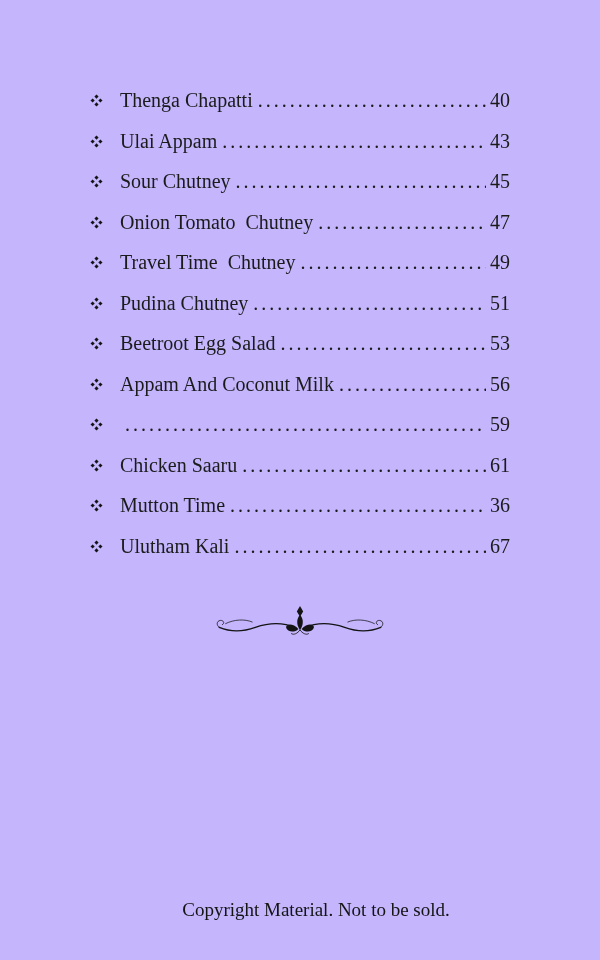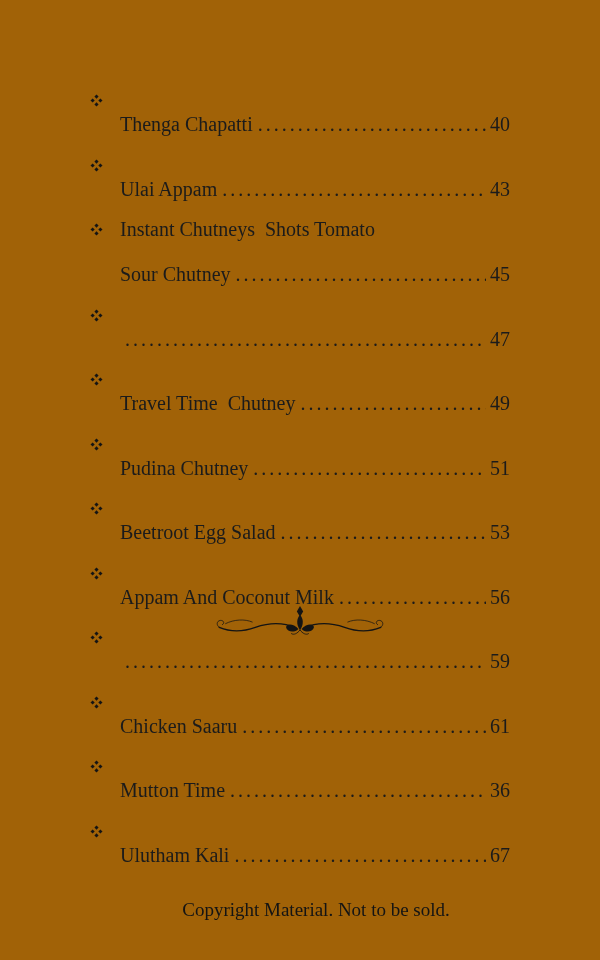--- a/index.html
+++ b/index.html
@@ -8,21 +8,21 @@
     height: 960px;
     background: #ffffff;
     font-family: "Liberation Serif", serif;
     color: #1b1b1b;
     position: relative;
     overflow: hidden;
   }
   .page {
     position: absolute;
     inset: 0;
-    background: #a16207;
+    background: #c4b5fd;
   }
   .toc {
     position: absolute;
     left: 90px;
     top: 90px;
     width: 420px;
   }
   .toc-row {
     display: flex;
     align-items: flex-start;
@@ -55,21 +55,20 @@
     flex: 1 1 auto;
     min-width: 0;
     overflow: hidden;
     white-space: nowrap;
     letter-spacing: 3px;
     margin: 0 4px 0 5px;
     color: #1b1b1b;
   }
   .page-num {
     flex: 0 0 auto;
-    margin-top: 24px;
   }
   .ornament {
     position: absolute;
     top: 601px;
     left: 50%;
     transform: translateX(-50%);
     width: 170px;
     height: 42px;
   }
   .ornament svg { display: block; width: 100%; height: 100%; }
@@ -127,39 +126,39 @@
       <div class="toc-row">
         <span class="bullet-cell">
           <svg width="13" height="13" viewBox="0 0 20 20" xmlns="http://www.w3.org/2000/svg">
             <path d="M10 0.8 L13.2 4 L10 7.2 L6.8 4 Z" fill="#141414"></path>
             <path d="M4 6.8 L7.2 10 L4 13.2 L0.8 10 Z" fill="#141414"></path>
             <path d="M16 6.8 L19.2 10 L16 13.2 L12.8 10 Z" fill="#141414"></path>
             <path d="M10 12.8 L13.2 16 L10 19.2 L6.8 16 Z" fill="#141414"></path>
           </svg>
         </span>
         <div class="entry-content">
-          <div class="entry-line-plain">Instant Chutneys  Shots Tomato</div>
           <div class="entry-line-last">
             <span class="entry-title">Sour Chutney</span>
             <span class="leader-dots">..........................................................................................</span>
             <span class="page-num">45</span>
           </div>
         </div>
       </div>
       <div class="toc-row">
         <span class="bullet-cell">
           <svg width="13" height="13" viewBox="0 0 20 20" xmlns="http://www.w3.org/2000/svg">
             <path d="M10 0.8 L13.2 4 L10 7.2 L6.8 4 Z" fill="#141414"></path>
             <path d="M4 6.8 L7.2 10 L4 13.2 L0.8 10 Z" fill="#141414"></path>
             <path d="M16 6.8 L19.2 10 L16 13.2 L12.8 10 Z" fill="#141414"></path>
             <path d="M10 12.8 L13.2 16 L10 19.2 L6.8 16 Z" fill="#141414"></path>
           </svg>
         </span>
         <div class="entry-content">
           <div class="entry-line-last">
+            <span class="entry-title">Onion Tomato  Chutney</span>
             <span class="leader-dots">..........................................................................................</span>
             <span class="page-num">47</span>
           </div>
         </div>
       </div>
       <div class="toc-row">
         <span class="bullet-cell">
           <svg width="13" height="13" viewBox="0 0 20 20" xmlns="http://www.w3.org/2000/svg">
             <path d="M10 0.8 L13.2 4 L10 7.2 L6.8 4 Z" fill="#141414"></path>
             <path d="M4 6.8 L7.2 10 L4 13.2 L0.8 10 Z" fill="#141414"></path>

